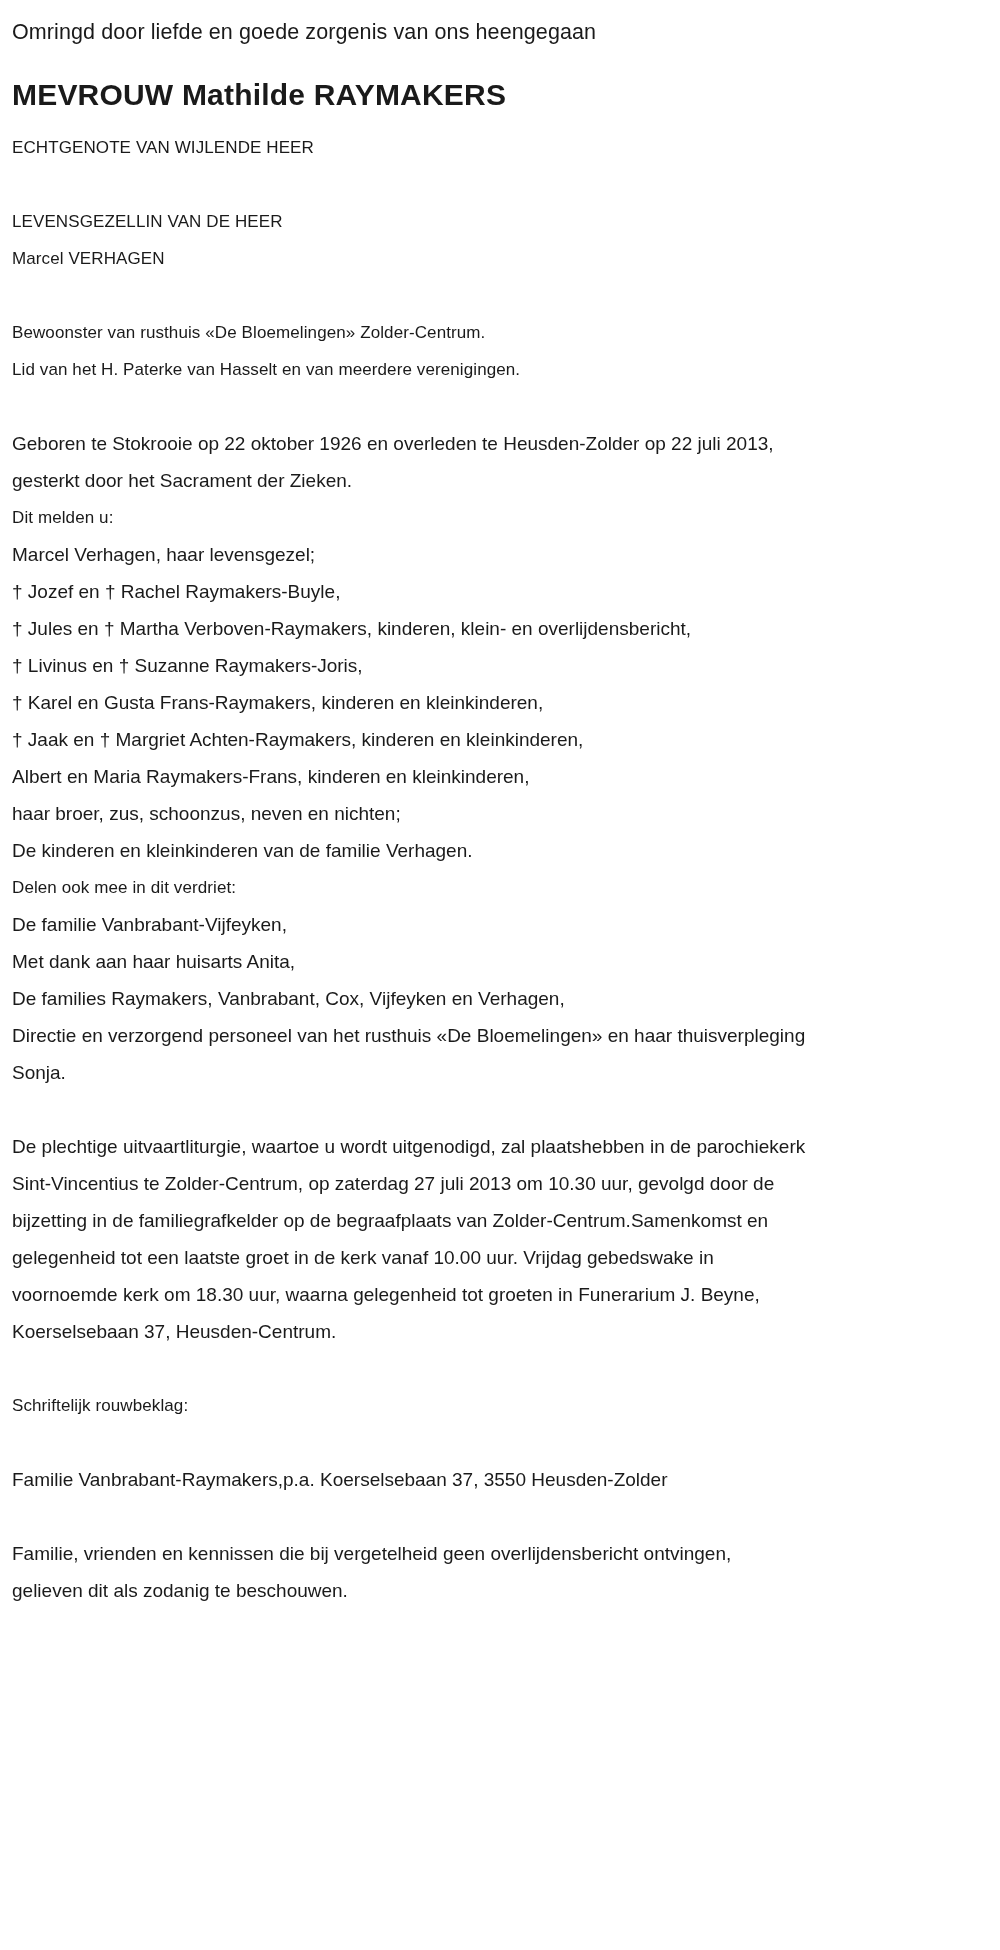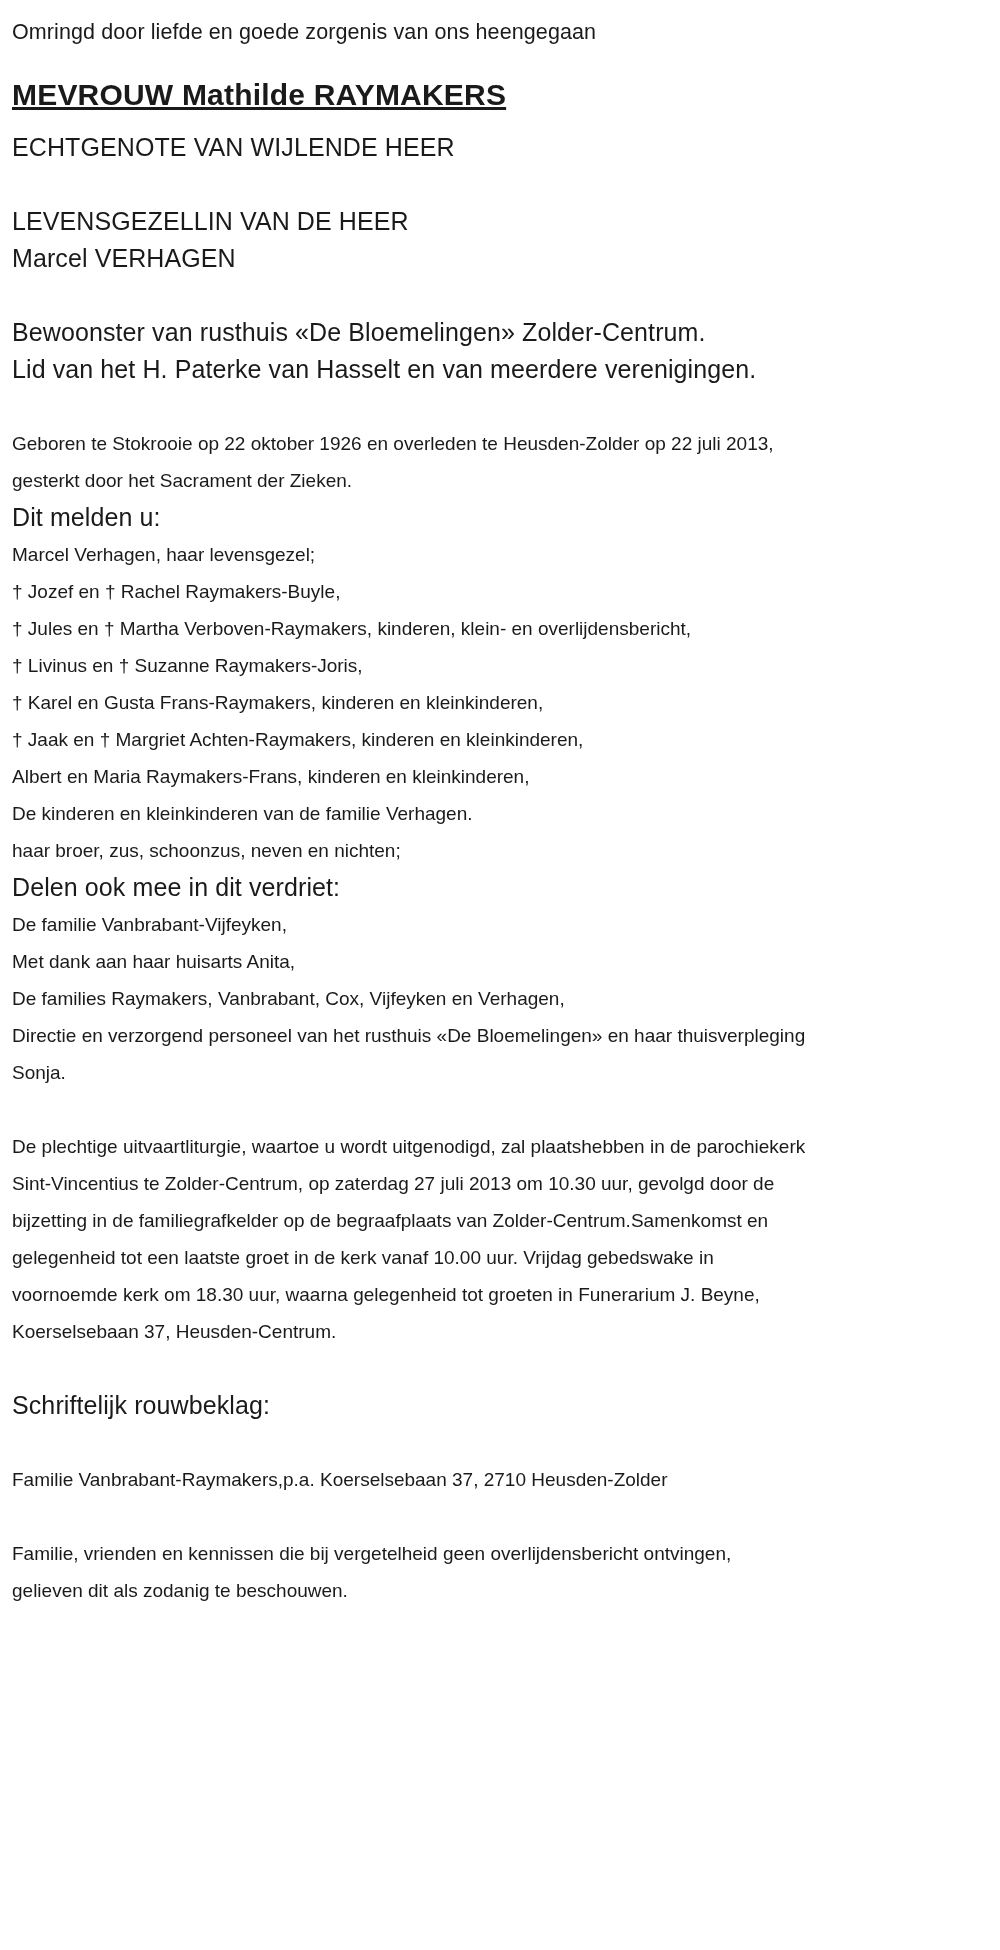--- a/index.html
+++ b/index.html
@@ -14,38 +14,37 @@
     color: #1a1a1a;
     -webkit-font-smoothing: antialiased;
   }
   .notice {
     box-sizing: border-box;
     width: 914px;
     min-height: 1950px;
     padding: 14px 14px 20px 12px;
   }
   .line {
-    font-size: 25px;
+    font-size: 17px;
     line-height: 37px;
     letter-spacing: 0.1px;
     white-space: pre-wrap;
     word-wrap: break-word;
   }
   .intro {
     font-size: 21.5px;
     line-height: 37px;
     margin-bottom: 0;
   }
   .deceased-name {
     font-size: 30px;
     font-weight: bold;
     line-height: 40px;
     letter-spacing: 0.2px;
     margin: 0;
-    text-decoration: underline;
   }
   .spacer-sm { height: 14px; }
   .spacer-md { height: 24px; }
   .spacer-lg { height: 37px; }
   .para {
     font-size: 19px;
     line-height: 37px;
     max-width: 800px;
   }
   .para-wide { max-width: 790px; }
@@ -81,39 +80,39 @@
 
   <div class="line">Dit melden u:</div>
 
   <div class="para para-wide">Marcel Verhagen, haar levensgezel;</div>
   <div class="para para-wide">† Jozef en † Rachel Raymakers-Buyle,</div>
   <div class="para para-wide">† Jules en † Martha Verboven-Raymakers, kinderen, klein- en overlijdensbericht,</div>
   <div class="para para-wide">† Livinus en † Suzanne Raymakers-Joris,</div>
   <div class="para para-wide">† Karel en Gusta Frans-Raymakers, kinderen en kleinkinderen,</div>
   <div class="para para-wide">† Jaak en † Margriet Achten-Raymakers, kinderen en kleinkinderen,</div>
   <div class="para para-wide">Albert en Maria Raymakers-Frans, kinderen en kleinkinderen,</div>
+  <div class="para para-wide">haar broer, zus, schoonzus, neven en nichten;</div>
   <div class="para para-wide">De kinderen en kleinkinderen van de familie Verhagen.</div>
-  <div class="para para-wide">haar broer, zus, schoonzus, neven en nichten;</div>
 
   <div class="line">Delen ook mee in dit verdriet:</div>
 
   <div class="para para-wide">De familie Vanbrabant-Vijfeyken,</div>
   <div class="para para-wide">Met dank aan haar huisarts Anita,</div>
   <div class="para para-wide">De families Raymakers, Vanbrabant, Cox, Vijfeyken en Verhagen,</div>
   <div class="para" style="max-width:805px">Directie en verzorgend personeel van het rusthuis «De Bloemelingen» en haar thuisverpleging Sonja.</div>
 
   <div class="spacer-lg"></div>
 
   <div class="para" style="max-width:800px">De plechtige uitvaartliturgie, waartoe u wordt uitgenodigd, zal plaatshebben in de parochiekerk Sint-Vincentius te Zolder-Centrum, op zaterdag 27 juli 2013 om 10.30 uur, gevolgd door de bijzetting in de familiegrafkelder op de begraafplaats van Zolder-Centrum.Samenkomst en gelegenheid tot een laatste groet in de kerk vanaf 10.00 uur. Vrijdag gebedswake in voornoemde kerk om 18.30 uur, waarna gelegenheid tot groeten in Funerarium J. Beyne, Koerselsebaan 37, Heusden-Centrum.</div>
 
   <div class="spacer-lg"></div>
 
   <div class="line">Schriftelijk rouwbeklag:</div>
 
   <div class="spacer-lg"></div>
 
-  <div class="para para-wide">Familie Vanbrabant-Raymakers,p.a. Koerselsebaan 37, 2710 Heusden-Zolder</div>
+  <div class="para para-wide">Familie Vanbrabant-Raymakers,p.a. Koerselsebaan 37, 3550 Heusden-Zolder</div>
 
   <div class="spacer-lg"></div>
 
   <div class="para" style="max-width:790px">Familie, vrienden en kennissen die bij vergetelheid geen overlijdensbericht ontvingen, gelieven dit als zodanig te beschouwen.</div>
 
 </div>
 
 </body></html>

